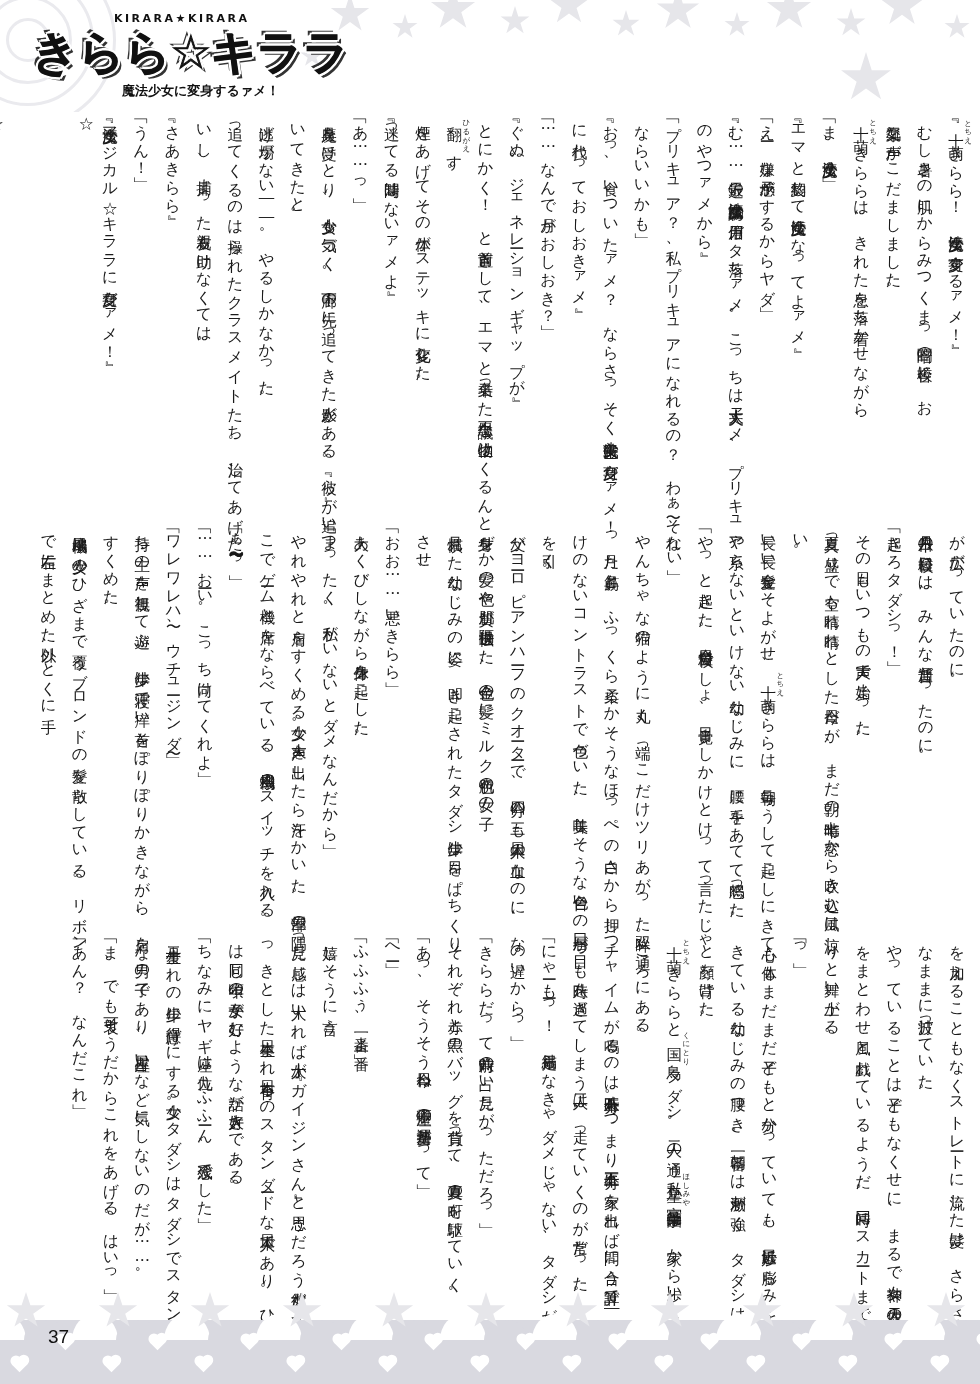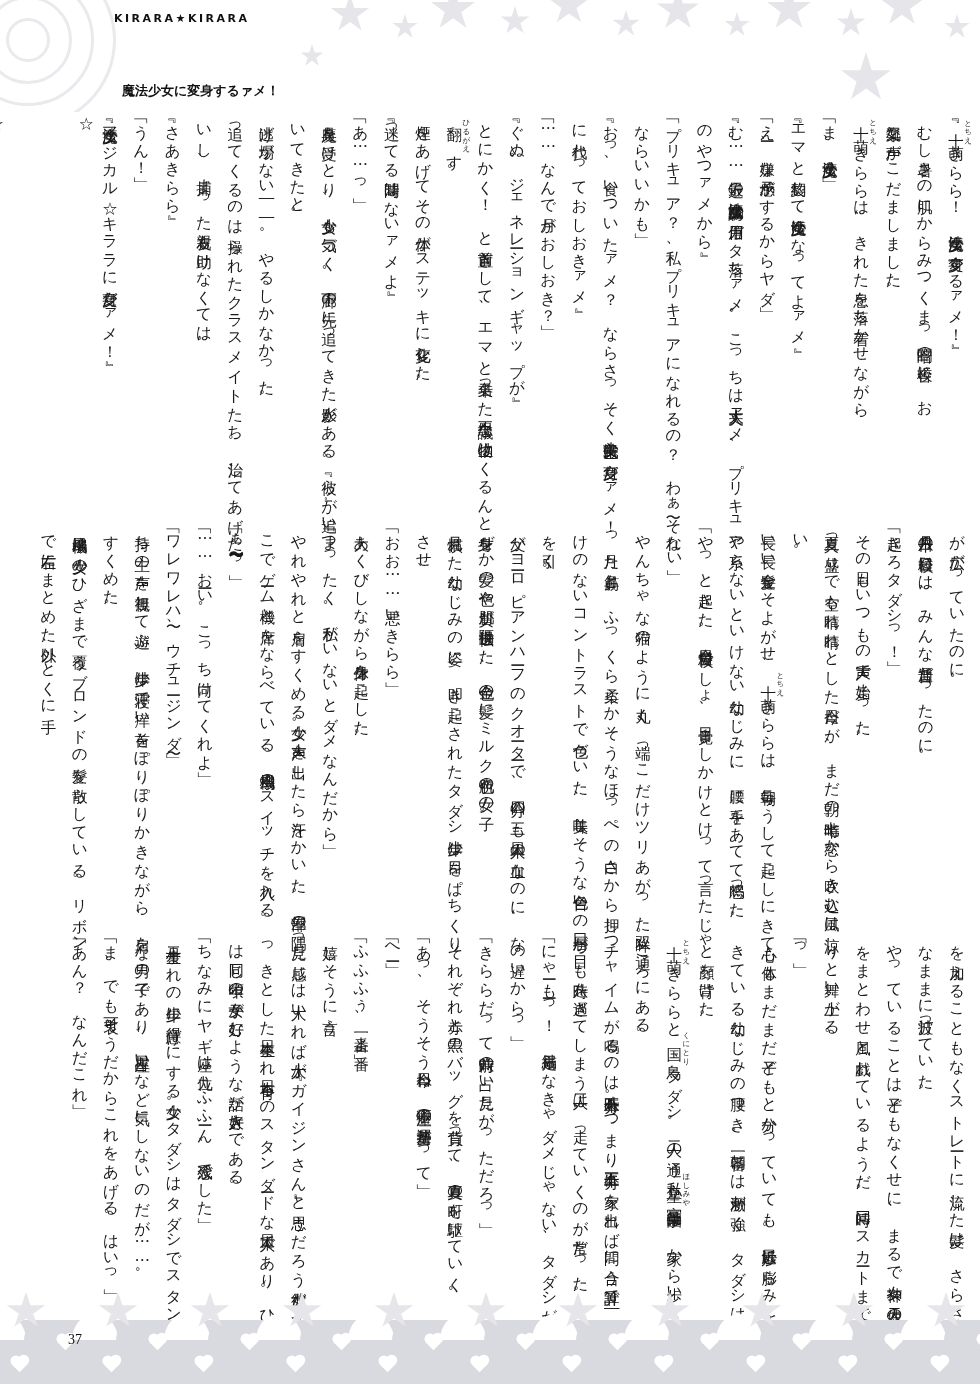--- a/index.html
+++ b/index.html
@@ -138,23 +138,23 @@
   ruby{ruby-position:over;}
   rt{
     font-size:7.5px;
     letter-spacing:0;
     line-height:1;
     color:#1a1a1a;
   }
 
   .page-number{
     position:absolute;
-    left:68px;bottom:36px;
-    font-family:Liberation Serif, serif;
-    font-size:14px;
+    left:48px;bottom:36px;
+    font-family:Liberation Sans, sans-serif;
+    font-size:19px;
     color:#111;
     z-index:5;
   }
 </style>
 </head>
 <body>
 
 <div class="page">
 
   <div class="deco-top">
@@ -176,20 +176,21 @@
     <div class="star" style="left:880px;top:-16px;width:44px;height:44px;"></div>
     <div class="star" style="left:944px;top:14px;width:26px;height:26px;"></div>
     <div class="star" style="left:300px;top:44px;width:24px;height:24px;"></div>
     <div class="star" style="left:840px;top:52px;width:52px;height:52px;"></div>
 
     <div class="heart" style="left:0;top:0;width:0;height:0;"></div>
   </div>
 
   <div class="logo-wrap">
     <div class="logo-kana-romaji">KIRARA★KIRARA</div>
+    <div class="logo-main">きらら☆キララ</div>
     <div class="logo-sub">魔法少女に変身するァメ！</div>
   </div>
 
   <div class="body-area">
     <div class="block" id="block-1">
         <p>『<ruby>十萌<rt>とちえ</rt></ruby>きらら！　魔法少女に変身するァメ！』</p>
         <p>むし暑さの肌にからみつくまっ暗闇の校舎に、お</p>
         <p>気楽な声がこだましました。</p>
         <p><ruby>十萌<rt>とちえ</rt></ruby>きららは、きれた息を落ち着かせながら、</p>
         <p>「ま、魔法少女？」</p>

